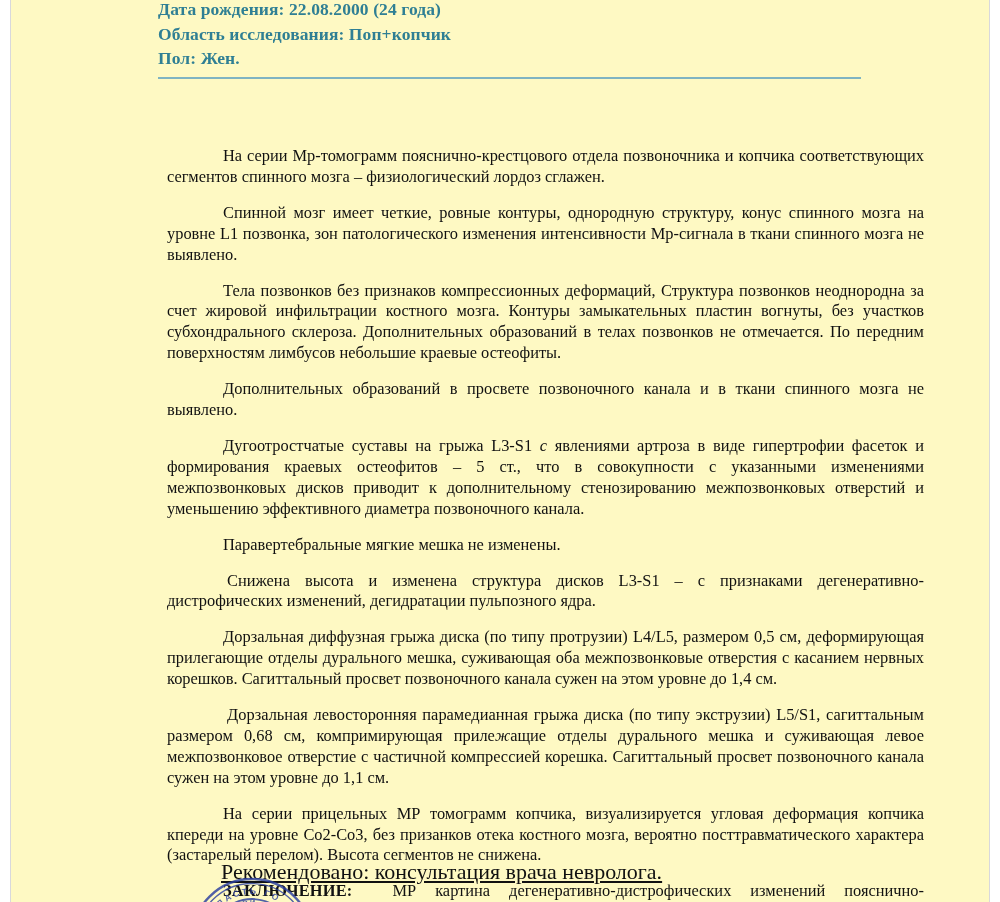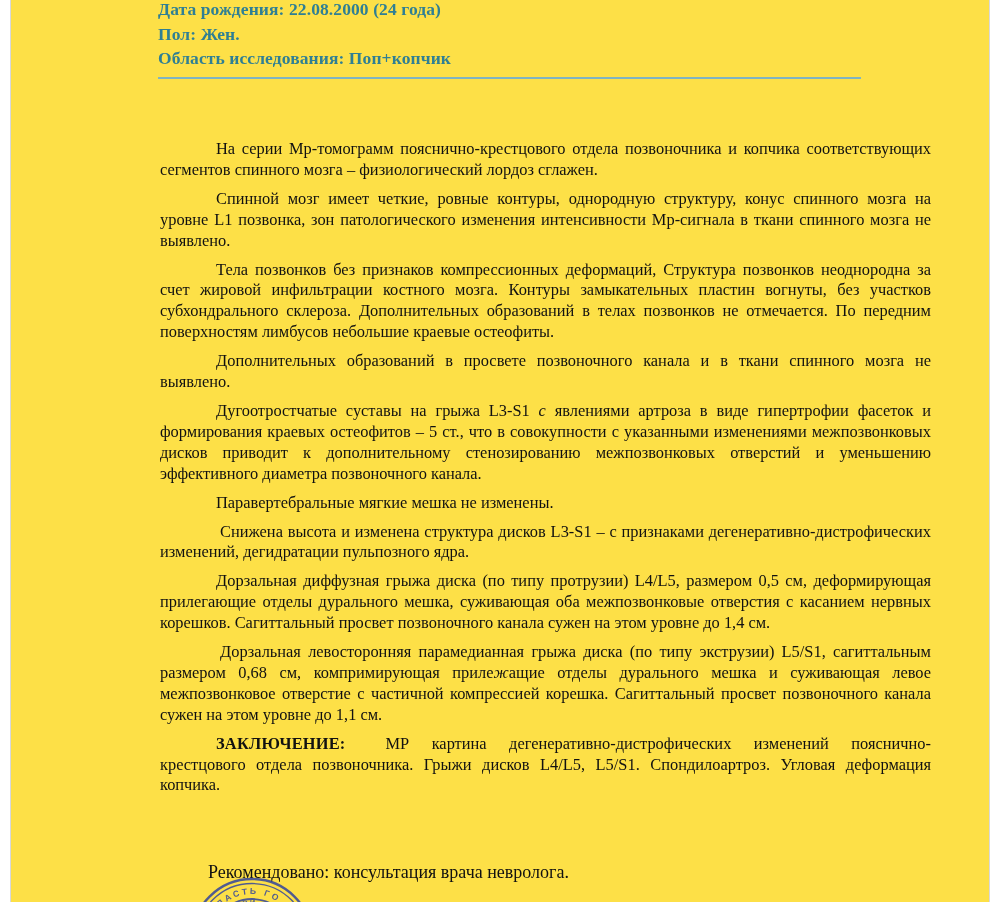--- a/index.html
+++ b/index.html
@@ -27,21 +27,21 @@
   }
   .page-edge.left  { left: 10px; box-shadow: 1px 0 2px rgba(0,0,0,.05); }
   .page-edge.right { left: 989px; box-shadow: -1px 0 2px rgba(0,0,0,.05); }
 
   .page {
     position: absolute;
     left: 11px;
     right: 11px;
     top: 0;
     bottom: 0;
-    background: #fde047;
+    background: #fef9c3;
   }
 
   
   .report-header {
     position: absolute;
     left: 147px;
     top: -3px;
     width: 716px;
   }
   .report-header .hline {
@@ -65,45 +65,46 @@
     left: 141px;
     top: 131px;
     width: 787px;
     font-size: 16.4px;
     line-height: 20.9px;
     color: #111;
     text-align: justify;
     text-justify: inter-word;
   }
   .report-body p {
-    margin: 8px;
+    margin: 15px;
     text-indent: 56px;
     text-align: justify;
   }
   .report-body p.indent-small { text-indent: 60px; }
   .it { font-style: italic; }
   .gap-before { margin-top: 19px; }
 
   .concl-label {
     font-weight: bold;
     letter-spacing: .2px;
   }
   .concl-gap {
     display: inline-block;
     width: 40px;
   }
 
   .recommend {
     position: absolute;
-    left: 141px;
+    left: 154px;
     top: 862px;
     width: 787px;
-    font-size: 18px;
+    font-size: 22px;
     line-height: 20.9px;
     color: #111;
+    text-decoration: underline;
   }
   .recommend p { margin: 0; text-indent: 56px; }
 
   
   .stamp {
     position: absolute;
     left: 178px;
     top: 876px;
     width: 126px;
     height: 126px;
@@ -114,22 +115,22 @@
 </head>
 <body>
 
 <div class="page-edge left"></div>
 <div class="page-edge right"></div>
 
 <div class="page">
 
   <div class="report-header">
     <div class="hline">Дата рождения: 22.08.2000 (24 года)</div>
+    <div class="hline">Область исследования: Поп+копчик</div>
     <div class="hline">Пол: Жен.</div>
-    <div class="hline">Область исследования: Поп+копчик</div>
     <div class="header-rule"></div>
   </div>
 
   <div class="report-body">
 
     <p>На серии Мр-томограмм пояснично-крестцового отдела позвоночника и копчика соответствующих сегментов спинного  мозга  – физиологический лордоз сглажен.</p>
 
     <p>Спинной мозг имеет четкие, ровные контуры, однородную структуру, конус спинного мозга на уровне L1 позвонка, зон патологического изменения интенсивности Мр-сигнала в ткани спинного мозга не выявлено.</p>
 
     <p>Тела  позвонков без признаков компрессионных деформаций, Структура  позвонков неоднородна за счет жировой инфильтрации костного мозга. Контуры замыкательных пластин вогнуты, без участков субхондрального склероза. Дополнительных образований в телах позвонков не отмечается. По передним поверхностям лимбусов небольшие краевые остеофиты.</p>
@@ -139,20 +140,21 @@
     <p><span>Дугоотростчатые суставы на грыжа L3-S1 </span><span class="it">с</span><span> явлениями артроза в виде гипертрофии фасеток и формирования краевых остеофитов – 5 ст., что в совокупности с указанными изменениями межпозвонковых дисков приводит к дополнительному стенозированию межпозвонковых отверстий и уменьшению эффективного диаметра позвоночного канала.</span></p>
 
     <p>Паравертебральные мягкие мешка не изменены.</p>
 
     <p class="indent-small">Снижена высота и изменена структура дисков L3-S1 – с признаками дегенеративно-дистрофических изменений, дегидратации пульпозного ядра.</p>
 
     <p>Дорзальная диффузная грыжа диска (по типу протрузии) L4/L5, размером 0,5 см, деформирующая прилегающие отделы дурального мешка, суживающая оба межпозвонковые отверстия с касанием нервных корешков. Сагиттальный просвет позвоночного канала сужен на этом уровне до 1,4 см.</p>
 
     <p class="indent-small"><span>Дорзальная левосторонняя парамедианная грыжа диска (по типу экструзии) L5/S1, сагиттальным размером 0,68 см, компримирующая приле</span><span class="it">ж</span><span>ащие отделы дурального мешка и суживающая левое межпозвонковое отверстие с частичной компрессией корешка. Сагиттальный просвет позвоночного канала сужен на этом уровне до 1,1 см.</span></p>
 
+    <p>На серии прицельных МР томограмм  копчика, визуализируется угловая деформация копчика кпереди на уровне Со2-Со3, без призанков отека костного мозга, вероятно посттравматического характера (застарелый перелом). Высота сегментов не снижена.</p>
 
     <p class="gap-before"><span class="concl-label">ЗАКЛЮЧЕНИЕ:</span><span class="concl-gap"></span><span>МР картина дегенеративно-дистрофических изменений пояснично-крестцового отдела позвоночника. Грыжи дисков L4/L5, L5/S1. Спондилоартроз. Угловая деформация копчика.</span></p>
 
   </div>
 
   <div class="recommend">
     <p>Рекомендовано: консультация врача невролога.</p>
   </div>
 
   <div class="stamp">

